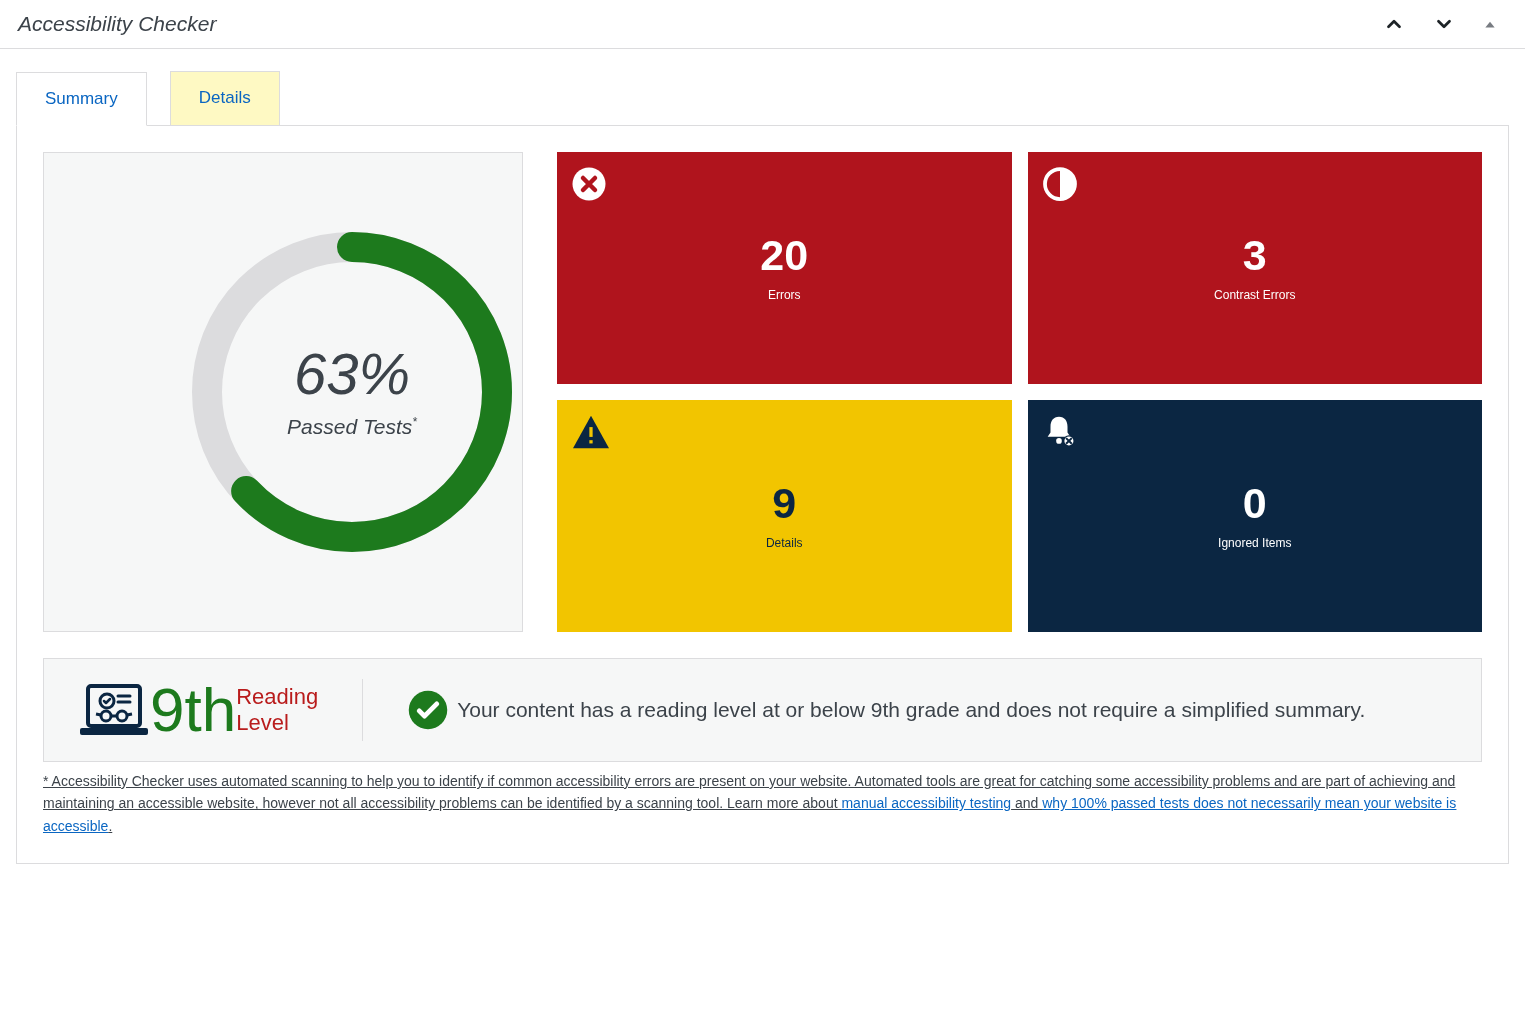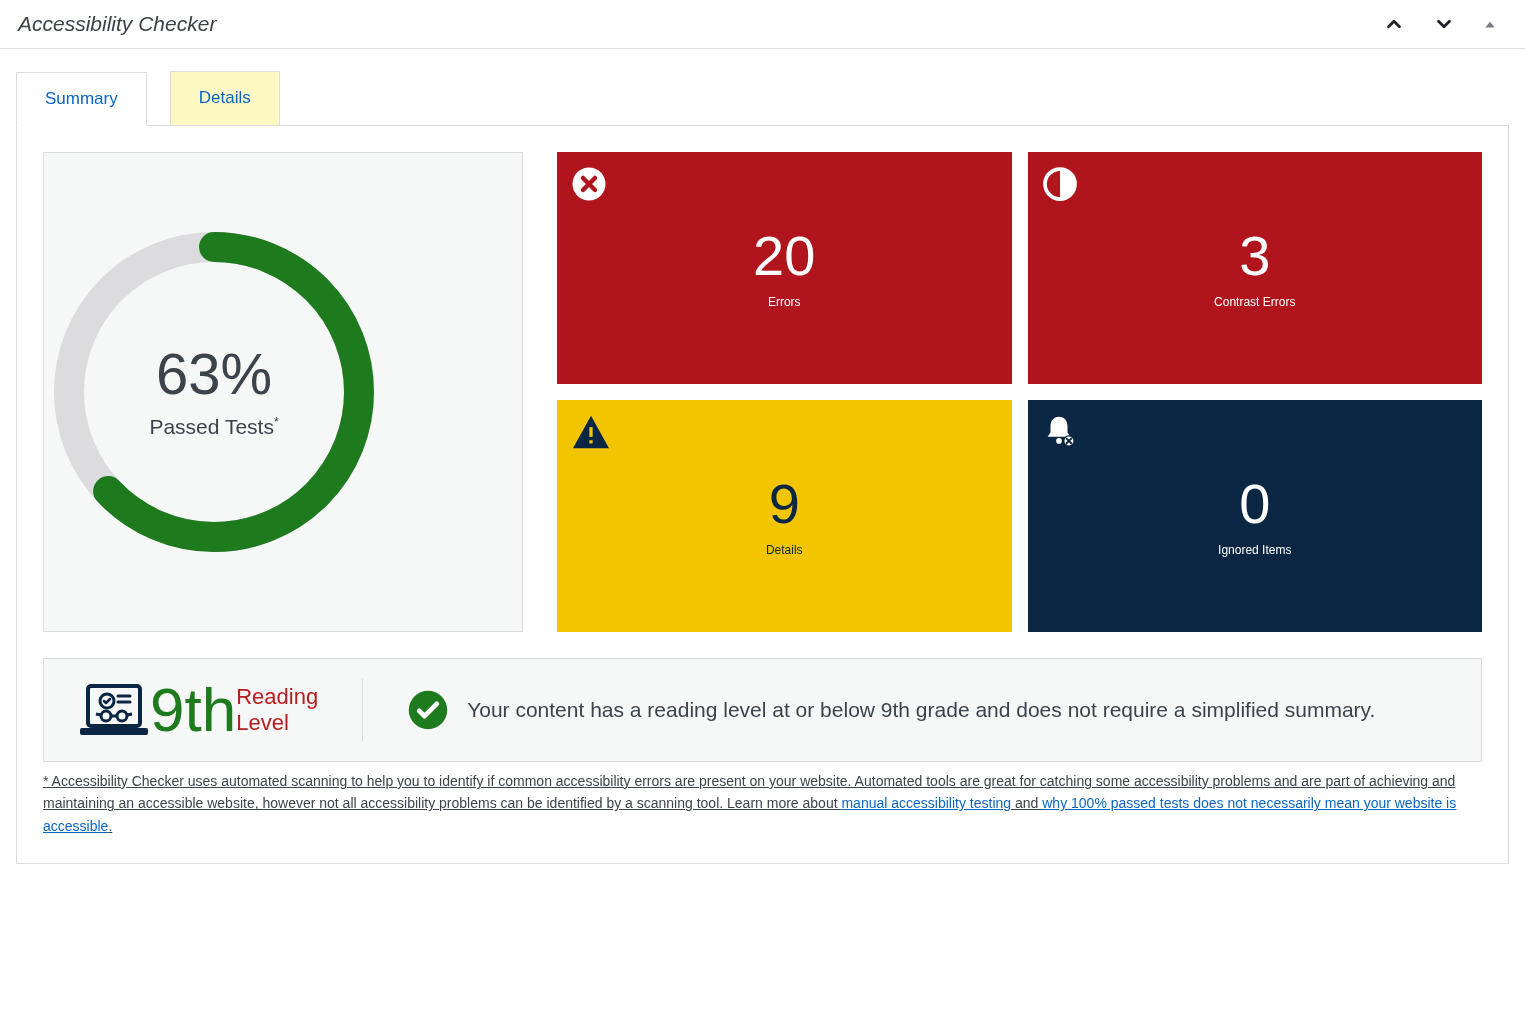--- a/index.html
+++ b/index.html
@@ -67,22 +67,23 @@
     display: flex;
     gap: 34px;
   }
   .passed-box {
     width: 480px;
     height: 480px;
     border: 1px solid #dcdcde;
     background: #f6f7f7;
     display: flex;
     align-items: center;
-    justify-content: flex-start;
+    justify-content: flex-end;
     position: relative;
+    font-style: italic;
   }
   .donut-wrap {
     position: relative;
     width: 340px;
     height: 340px;
   }
   .donut-center {
     position: absolute;
     inset: 0;
     display: flex;
@@ -121,22 +122,22 @@
   }
   .card.red   { background: #b0141d; }
   .card.yellow{ background: #f2c500; color: #0b2642; }
   .card.navy  { background: #0b2642; }
   .card .icon {
     position: absolute;
     top: 14px;
     left: 14px;
   }
   .card .big {
-    font-size: 56px;
-    font-weight: 400;
+    font-size: 43px;
+    font-weight: 700;
     line-height: 1;
   }
   .card .lbl {
     font-size: 12px;
     margin-top: 11px;
   }
 
   .reading-strip {
     margin-top: 26px;
     border: 1px solid #dcdcde;
@@ -163,21 +164,21 @@
     white-space: pre-line;
   }
   .strip-divider {
     width: 1px;
     align-self: stretch;
     background: #dcdcde;
   }
   .reading-right {
     display: flex;
     align-items: center;
-    gap: 18px;
+    gap: 8px;
     flex: 1;
   }
   .reading-msg {
     font-size: 21px;
     color: #3c434a;
     line-height: 1.45;
   }
 
   .footnote {
     margin-top: 8px;

